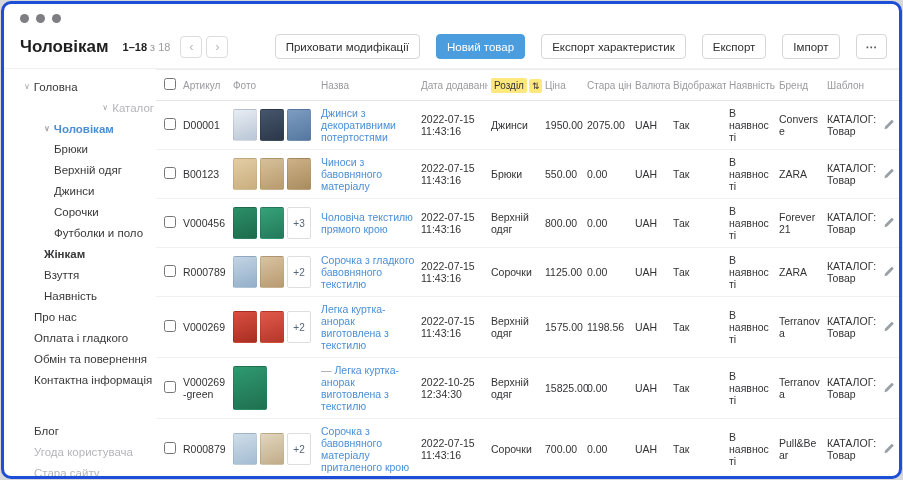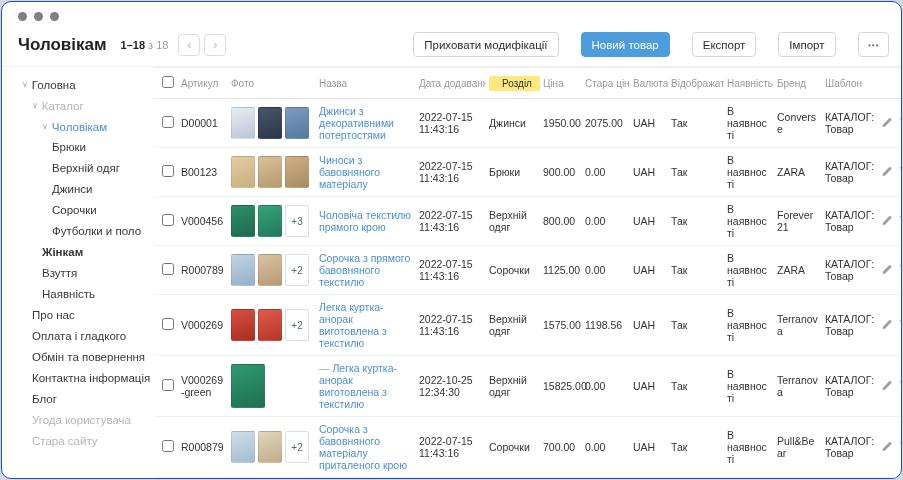--- a/index.html
+++ b/index.html
@@ -5,64 +5,64 @@
   * { box-sizing: border-box; }
   html,body { margin:0; padding:0; }
   body {
     width:903px; height:480px;
     background:#d8d8da;
     font-family:"Liberation Sans", sans-serif;
     overflow:hidden; position:relative;
   }
   .window {
     position:absolute; left:1px; top:1px; right:1px; bottom:1px;
-    background:#fff; border-radius:10px; border:1px solid #1d4ed8;
+    background:#fff; border-radius:10px; border:3px solid #1d4ed8;
     display:flex; flex-direction:column; overflow:hidden;
   }
   
   .titlebar { height:28px; flex-shrink:0; display:flex; align-items:center; padding-left:16px; gap:7px; }
   .dot { width:9px; height:9px; border-radius:50%; background:#7e7e83; }
   
   .header { display:flex; align-items:center; padding:2px 12px 9px 16px; flex-shrink:0; }
   .title { font-size:17px; font-weight:bold; color:#1f1f21; margin:0; }
   .pag { margin-left:14px; font-size:11px; color:#1f1f21; }
   .pag .total { color:#9b9b9f; margin-left:3px; }
   .pagebtns { margin-left:10px; display:flex; gap:4px; }
   .pbtn { width:22px; height:22px; border:1px solid #dcdcde; border-radius:4px; background:#fff;
           color:#b9b9bd; font-size:13px; line-height:1; display:flex; align-items:center; justify-content:center; padding:0; cursor:pointer; }
-  .actions { margin-left:auto; display:flex; gap:22px; align-items:flex-end; }
+  .actions { margin-left:auto; display:flex; gap:16px; align-items:flex-end; }
   .btn { height:25px; padding:0 10px; border:1px solid #d6d6d8; border-radius:4px; background:#fff;
          font-family:inherit; font-size:11.5px; color:#2e2e30; display:flex; align-items:center; cursor:pointer; white-space:nowrap; }
   .btn.primary { background:var(--accent,#4b9ddd); border-color:var(--accent,#4b9ddd); color:#fff; }
   .btn.more { padding:0 9px; font-weight:bold; color:#555; }
   
   .content { flex:1; display:flex; overflow:hidden; border-top:1px solid #f0f0f1; }
   .sidebar { width:150px; flex-shrink:0; padding:7px 0 0 16px; overflow:hidden; }
   .sb-item { height:21px; line-height:21px; font-size:11.5px; color:#38383a; white-space:nowrap; cursor:pointer; }
-  .sb-item.active { color:var(--link,#4a8fd6); }
+  .sb-item.active { color:var(--link,#4a8fd6);font-weight:bold; }
   .sb-item.muted { color:#b5b5b9; }
   .caret { color:#a5a5aa; font-size:8px; margin-right:4px; vertical-align:2px; }
   
   .table-wrap { flex:1; padding:0 10px 0 2px; overflow:hidden; }
   table { width:100%; border-collapse:collapse; table-layout:fixed; }
   thead th { font-size:10px; color:#9a9a9e; font-weight:normal; text-align:left;
              padding:8px 3px; border-top:1px solid #ececee; border-bottom:1px solid #e6e6e8;
              white-space:nowrap; overflow:hidden; }
   tbody td { font-size:10.5px; color:#333336; padding:6px 3px; border-bottom:1px solid #f0f0f1;
              vertical-align:middle; word-wrap:break-word; }
   .col-cb { padding-left:8px !important; }
   input[type=checkbox] { width:12px; height:12px; margin:0; cursor:pointer; }
   a.plink { color:var(--link,#4a8fd6); text-decoration:none; cursor:pointer; }
   .dash { color:#9a9a9e; }
   .thumbs { display:flex; gap:3px; align-items:center; }
   .thumb { width:24px; height:32px; border-radius:2px; flex-shrink:0; border:1px solid rgba(0,0,0,0.06); }
   .thumbs.single .thumb { width:34px; height:44px; }
   .tbadge { min-width:24px; height:32px; border:1px solid #dedee0; border-radius:2px; background:#fff;
             display:flex; align-items:center; justify-content:center; font-size:10px; color:#53647a; }
-  .hl { background:var(--hl,#ffe87d); padding:2px 13px; border-radius:2px; color:#333;margin-top:24px; }
+  .hl { background:var(--hl,#ffe87d); padding:2px 3px; border-radius:2px; color:#333;margin-top:24px; }
   .hl.sort { margin-left:2px; font-size:9px; cursor:pointer; }
   td.num { white-space:nowrap; }
   .acts { white-space:nowrap; }
   .acts .icon { display:inline-block; margin-right:7px; cursor:pointer; vertical-align:middle; }
 </style>
 </head>
 <body>
 
 <div class="window">
   <div class="titlebar">
@@ -76,44 +76,45 @@
     <div class="pag">
       <b>1–18</b><span class="total">з 18</span>
     </div>
     <div class="pagebtns">
       <button class="pbtn">‹</button>
       <button class="pbtn">›</button>
     </div>
     <div class="actions">
       <button class="btn">Приховати модифікації</button>
       <button class="btn primary">Новий товар</button>
+      <button class="btn">Експорт характеристик</button>
       <button class="btn">Експорт</button>
       <button class="btn">Імпорт</button>
       <button class="btn more">⋯</button>
     </div>
   </div>
 
   <div class="content">
     <aside class="sidebar">
         <div class="sb-item" style="padding-left: 4px;"><span class="caret">∨</span><span>Головна</span></div>
-        <div class="sb-item muted" style="padding-left: 14px;"><span class="caret">∨</span><span>Каталог</span></div>
+        <div class="sb-item muted" style="padding-left: 14px; text-align: right;"><span class="caret">∨</span><span>Каталог</span></div>
         <div class="sb-item active" style="padding-left: 24px;"><span class="caret">∨</span><span>Чоловікам</span></div>
         <div class="sb-item" style="padding-left: 34px;"><span>Брюки</span></div>
         <div class="sb-item" style="padding-left: 34px;"><span>Верхній одяг</span></div>
         <div class="sb-item" style="padding-left: 34px;"><span>Джинси</span></div>
         <div class="sb-item" style="padding-left: 34px;"><span>Сорочки</span></div>
         <div class="sb-item" style="padding-left: 34px;"><span>Футболки и поло</span></div>
         <div class="sb-item" style="padding-left: 24px; font-weight: bold;"><span>Жінкам</span></div>
         <div class="sb-item" style="padding-left: 24px;"><span>Взуття</span></div>
         <div class="sb-item" style="padding-left: 24px;"><span>Наявність</span></div>
         <div class="sb-item" style="padding-left: 14px;"><span>Про нас</span></div>
         <div class="sb-item" style="padding-left: 14px;"><span>Оплата і гладкого</span></div>
         <div class="sb-item" style="padding-left: 14px;"><span>Обмін та повернення</span></div>
         <div class="sb-item" style="padding-left: 14px;"><span>Контактна інформація</span></div>
-        <div class="sb-item" style="padding-left: 14px;"><span>Блог</span></div>
+        <div class="sb-item" style="padding-left: 14px; margin-top: 30px;"><span>Блог</span></div>
         <div class="sb-item muted" style="padding-left: 14px;"><span>Угода користувача</span></div>
         <div class="sb-item muted" style="padding-left: 14px;"><span>Стара сайту</span></div>
       </aside>
     <div class="table-wrap">
       <table>
           <colgroup>
             <col style="width: 24px;">
             <col style="width: 50px;">
             <col style="width: 88px;">
             <col style="width: 100px;">
@@ -179,21 +180,21 @@
               <td>
                 <div class="thumbs">
                   <div class="thumb" style="background: linear-gradient(160deg, rgb(227, 205, 164), rgb(201, 174, 127));"></div>
                   <div class="thumb" style="background: linear-gradient(160deg, rgb(214, 192, 154), rgb(184, 155, 110));"></div>
                   <div class="thumb" style="background: linear-gradient(160deg, rgb(205, 177, 135), rgb(169, 140, 94));"></div>
                 </div>
               </td>
               <td><a class="plink">Чиноси з бавовняного матеріалу</a></td>
               <td>2022-07-15 11:43:16</td>
               <td>Брюки</td>
-              <td class="num">900.00</td>
+              <td class="num">550.00</td>
               <td class="num">0.00</td>
               <td>UAH</td>
               <td>Так</td>
               <td>В наявності</td>
               <td>ZARA</td>
               <td>КАТАЛОГ: Товар</td>
               <td class="acts"><span class="icon"><svg width="11" height="11" viewBox="0 0 16 16">
                     <path fill="#9aa0a6" d="M11.9 1.9a1.5 1.5 0 0 1 2.1 0l.9.9a1.5 1.5 0 0 1 0 2.1L6 13.8l-3.9 1 1-3.9z"></path>
                   </svg></span><span class="icon"><svg width="11" height="12" viewBox="0 0 14 16" fill="none" stroke="#9aa0a6" stroke-width="1.2">
                     <path d="M1 3.5h12M4.7 3.5V1.8h4.6v1.7M2.6 3.5l.7 11h7.4l.7-11M5.5 6.5v5.5M8.5 6.5v5.5"></path>
@@ -228,21 +229,21 @@
             <tr>
               <td class="col-cb"><input type="checkbox" style=""></td>
               <td>R000789</td>
               <td>
                 <div class="thumbs">
                   <div class="thumb" style="background: linear-gradient(160deg, rgb(195, 212, 228), rgb(147, 175, 201));"></div>
                   <div class="thumb" style="background: linear-gradient(160deg, rgb(217, 195, 160), rgb(184, 154, 114));"></div>
                   <div class="tbadge">+2</div>
                 </div>
               </td>
-              <td><a class="plink">Сорочка з прямого бавовняного текстилю</a></td>
+              <td><a class="plink">Сорочка з гладкого бавовняного текстилю</a></td>
               <td>2022-07-15 11:43:16</td>
               <td>Сорочки</td>
               <td class="num">1125.00</td>
               <td class="num">0.00</td>
               <td>UAH</td>
               <td>Так</td>
               <td>В наявності</td>
               <td>ZARA</td>
               <td>КАТАЛОГ: Товар</td>
               <td class="acts"><span class="icon"><svg width="11" height="11" viewBox="0 0 16 16">

